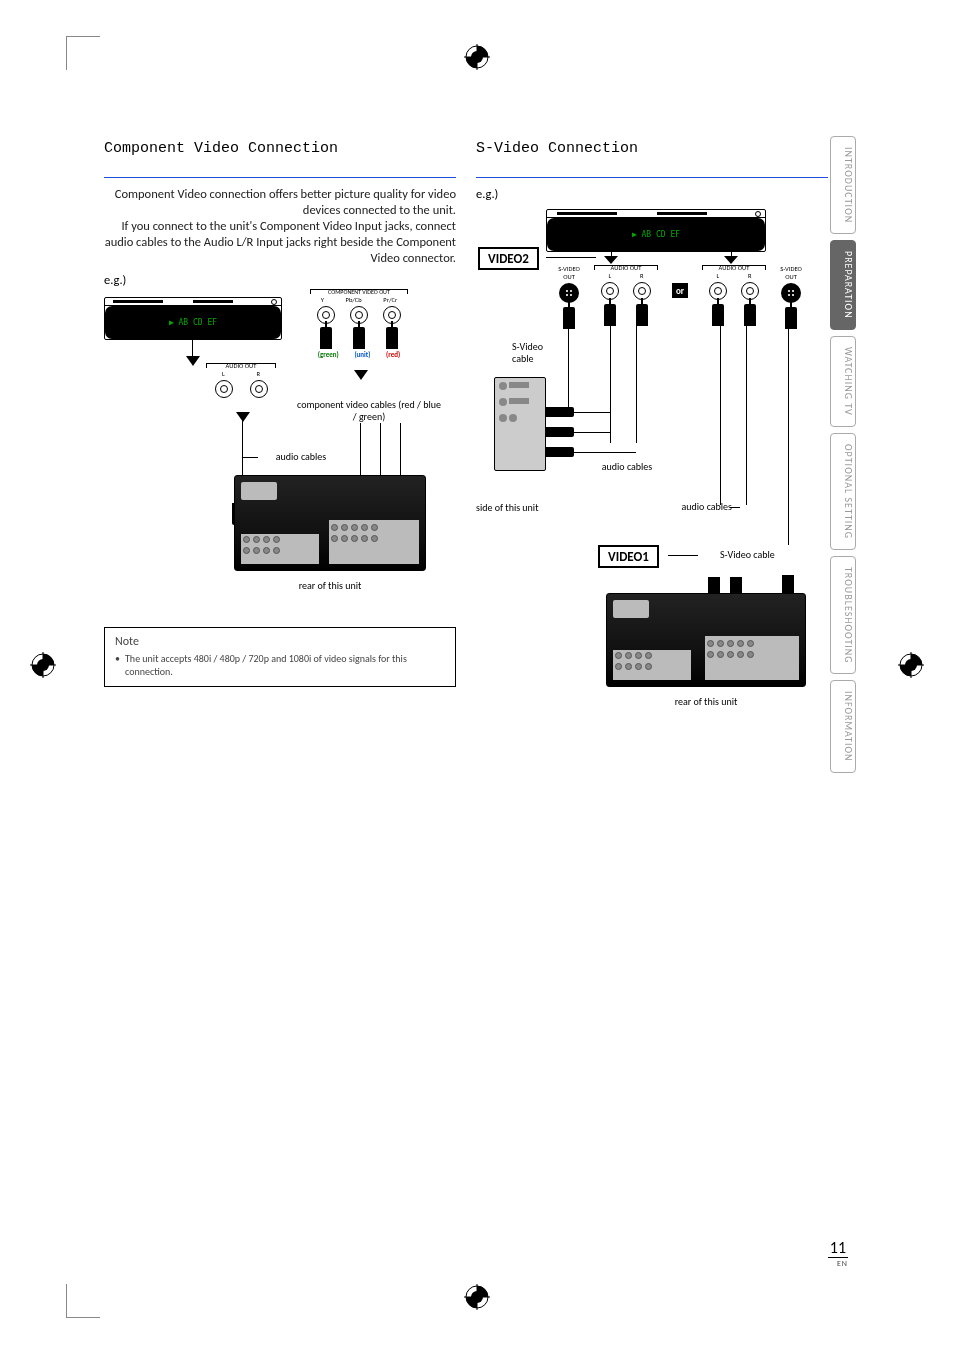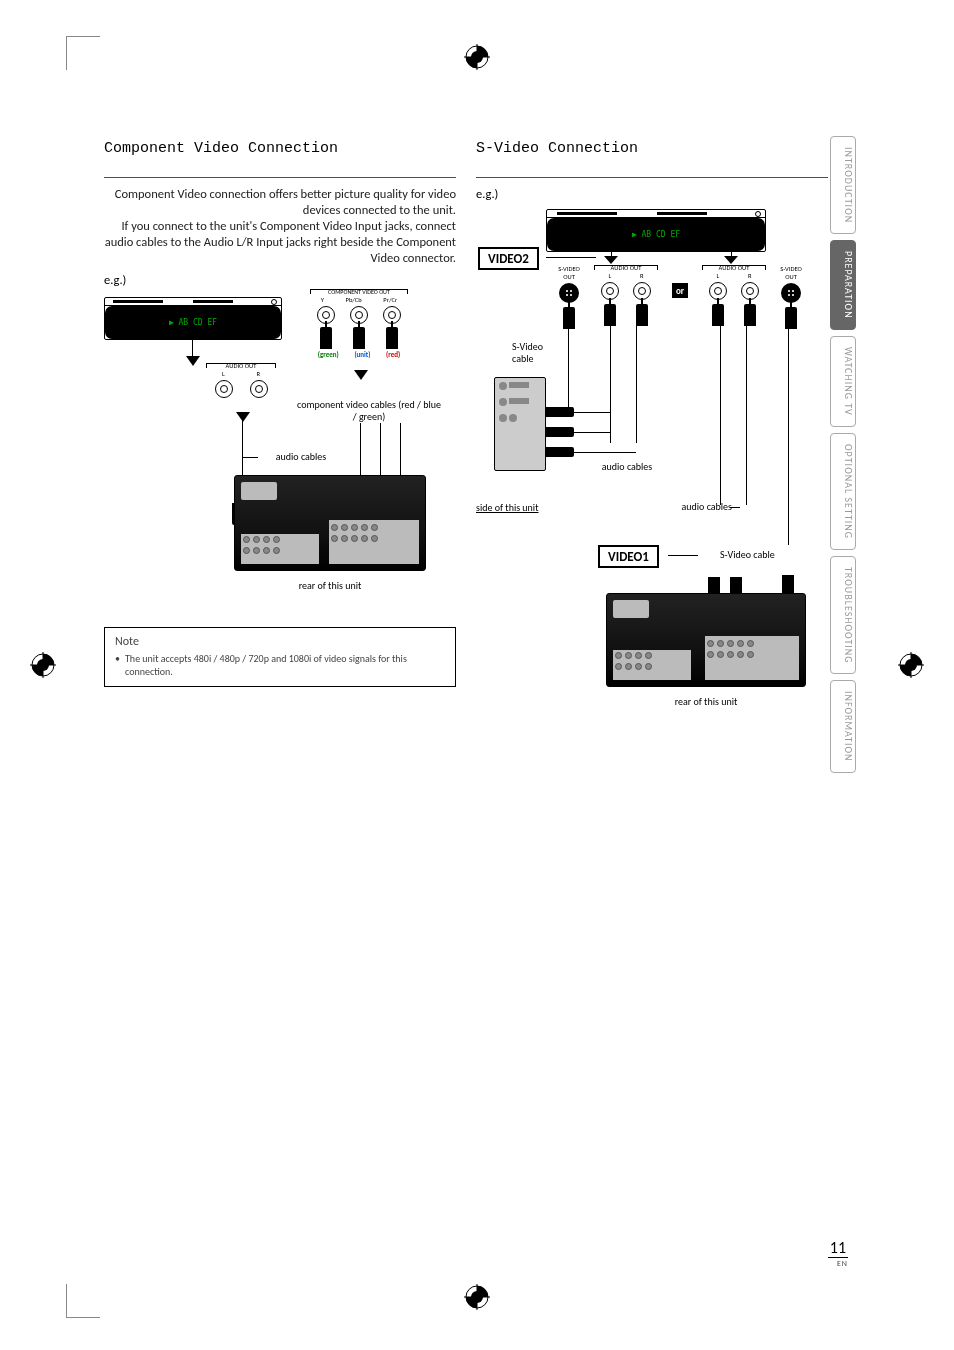--- a/index.html
+++ b/index.html
@@ -408,21 +408,21 @@
 
       <div class="abs" style="left:70px; top:202px; width:28px; height:10px; background:#000; border-radius:0 2px 2px 0;"></div>
       <div class="abs" style="left:70px; top:222px; width:28px; height:10px; background:#000; border-radius:0 2px 2px 0;"></div>
       <div class="abs" style="left:70px; top:242px; width:28px; height:10px; background:#000; border-radius:0 2px 2px 0;"></div>
       <div class="wire abs" style="left:98px; top:207px; width:36px;"></div>
       <div class="wire abs" style="left:98px; top:227px; width:36px;"></div>
       <div class="wire abs" style="left:98px; top:247px; width:62px;"></div>
 
       <div class="cable-lbl abs" style="left:106px; top:256px; width:90px;">audio cables</div>
 
-      <div class="side-cap abs" style="left:0px; top:296px;text-decoration:underline;">side of this unit</div>
+      <div class="side-cap abs" style="left:0px; top:296px;">side of this unit</div>
 
       <div class="cable-lbl abs" style="left:176px; top:296px; width:80px; text-align:right;">audio cables</div>
       <div class="wire abs" style="left:254px; top:302px; width:10px;"></div>
 
       <div class="boxed abs" style="left:122px; top:340px;">VIDEO1</div>
       <div class="wire abs" style="left:192px; top:350px; width:30px;"></div>
       <div class="cable-lbl abs" style="left:244px; top:344px; width:90px; text-align:left;">S-Video cable</div>
 
       <div class="abs jackrow" style="left:232px; top:370px; gap:10px;">
         <div class="plug" style="transform:scaleY(-1);"></div>

